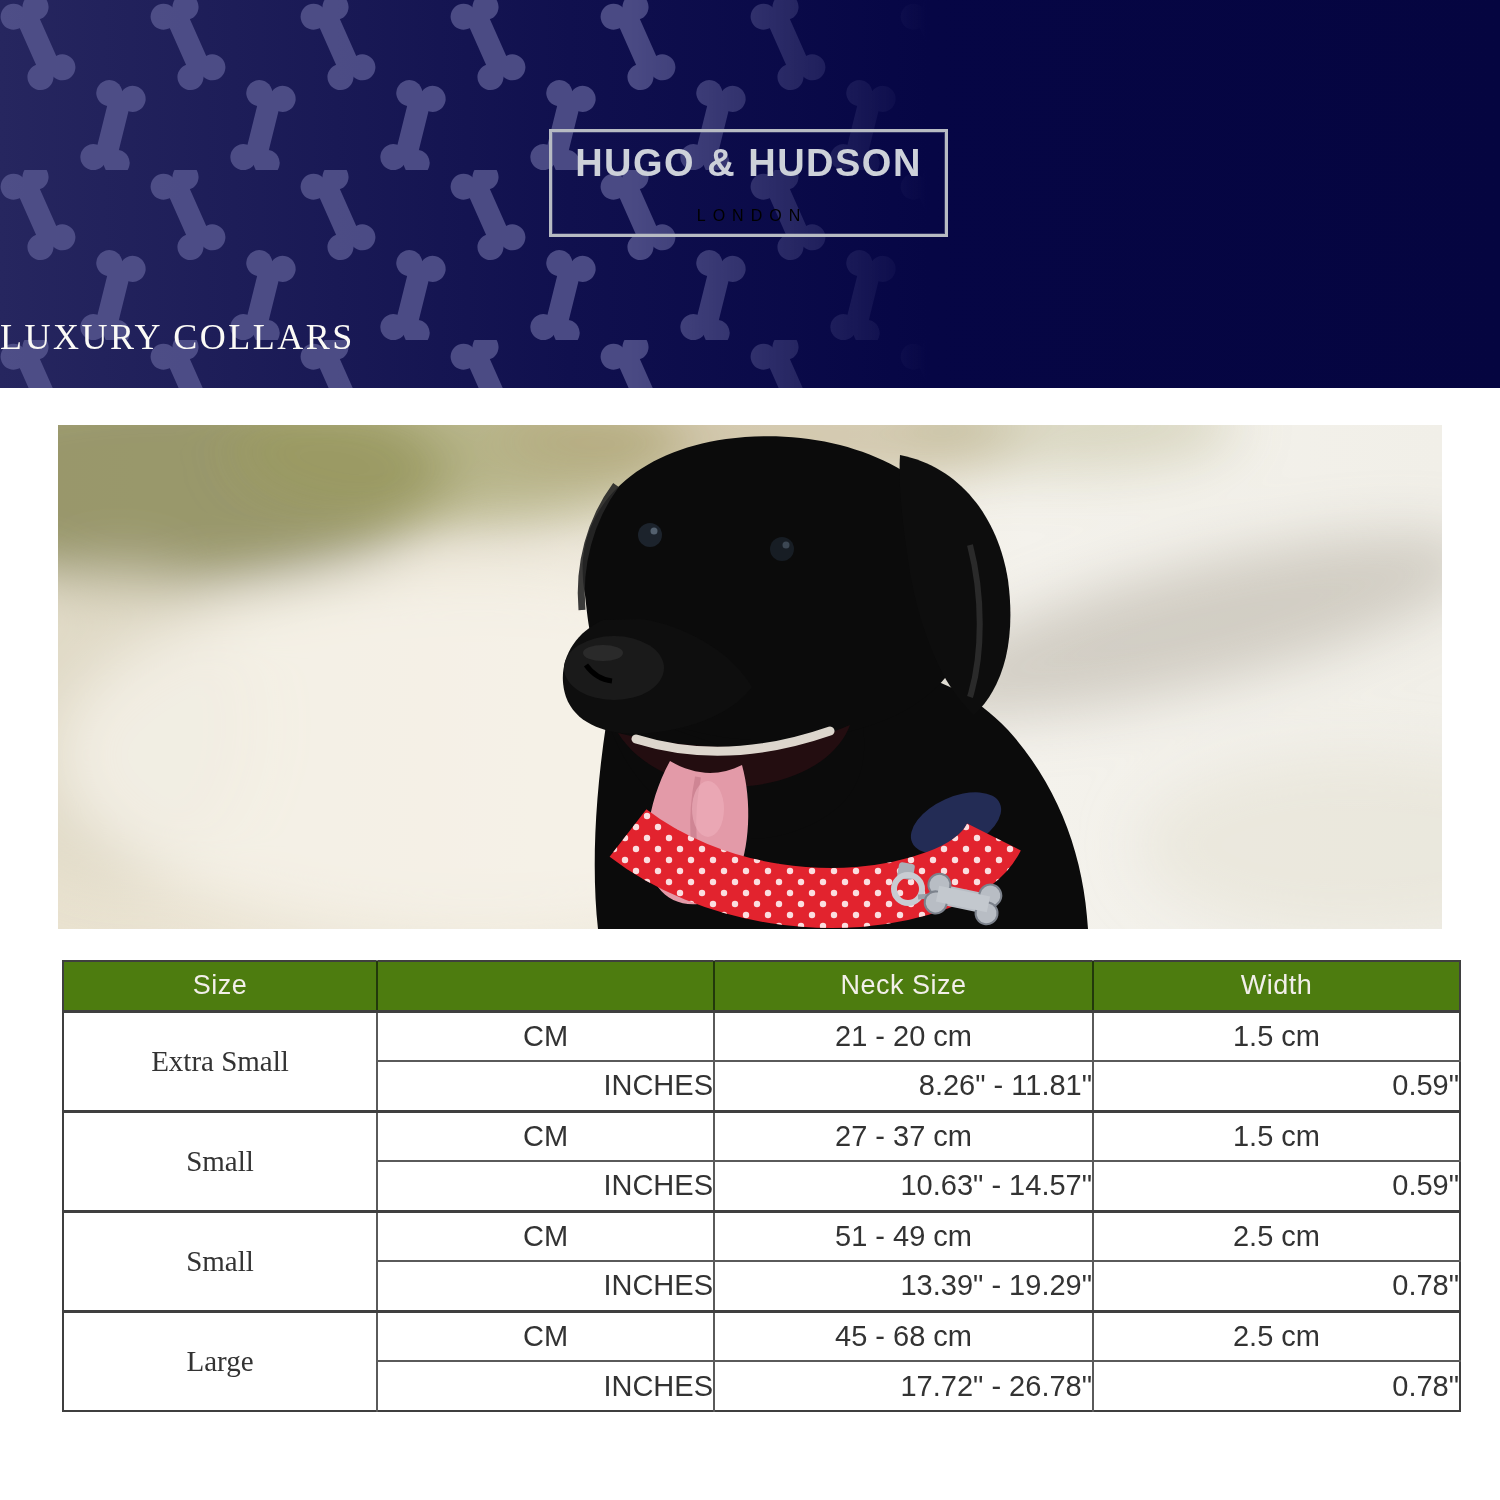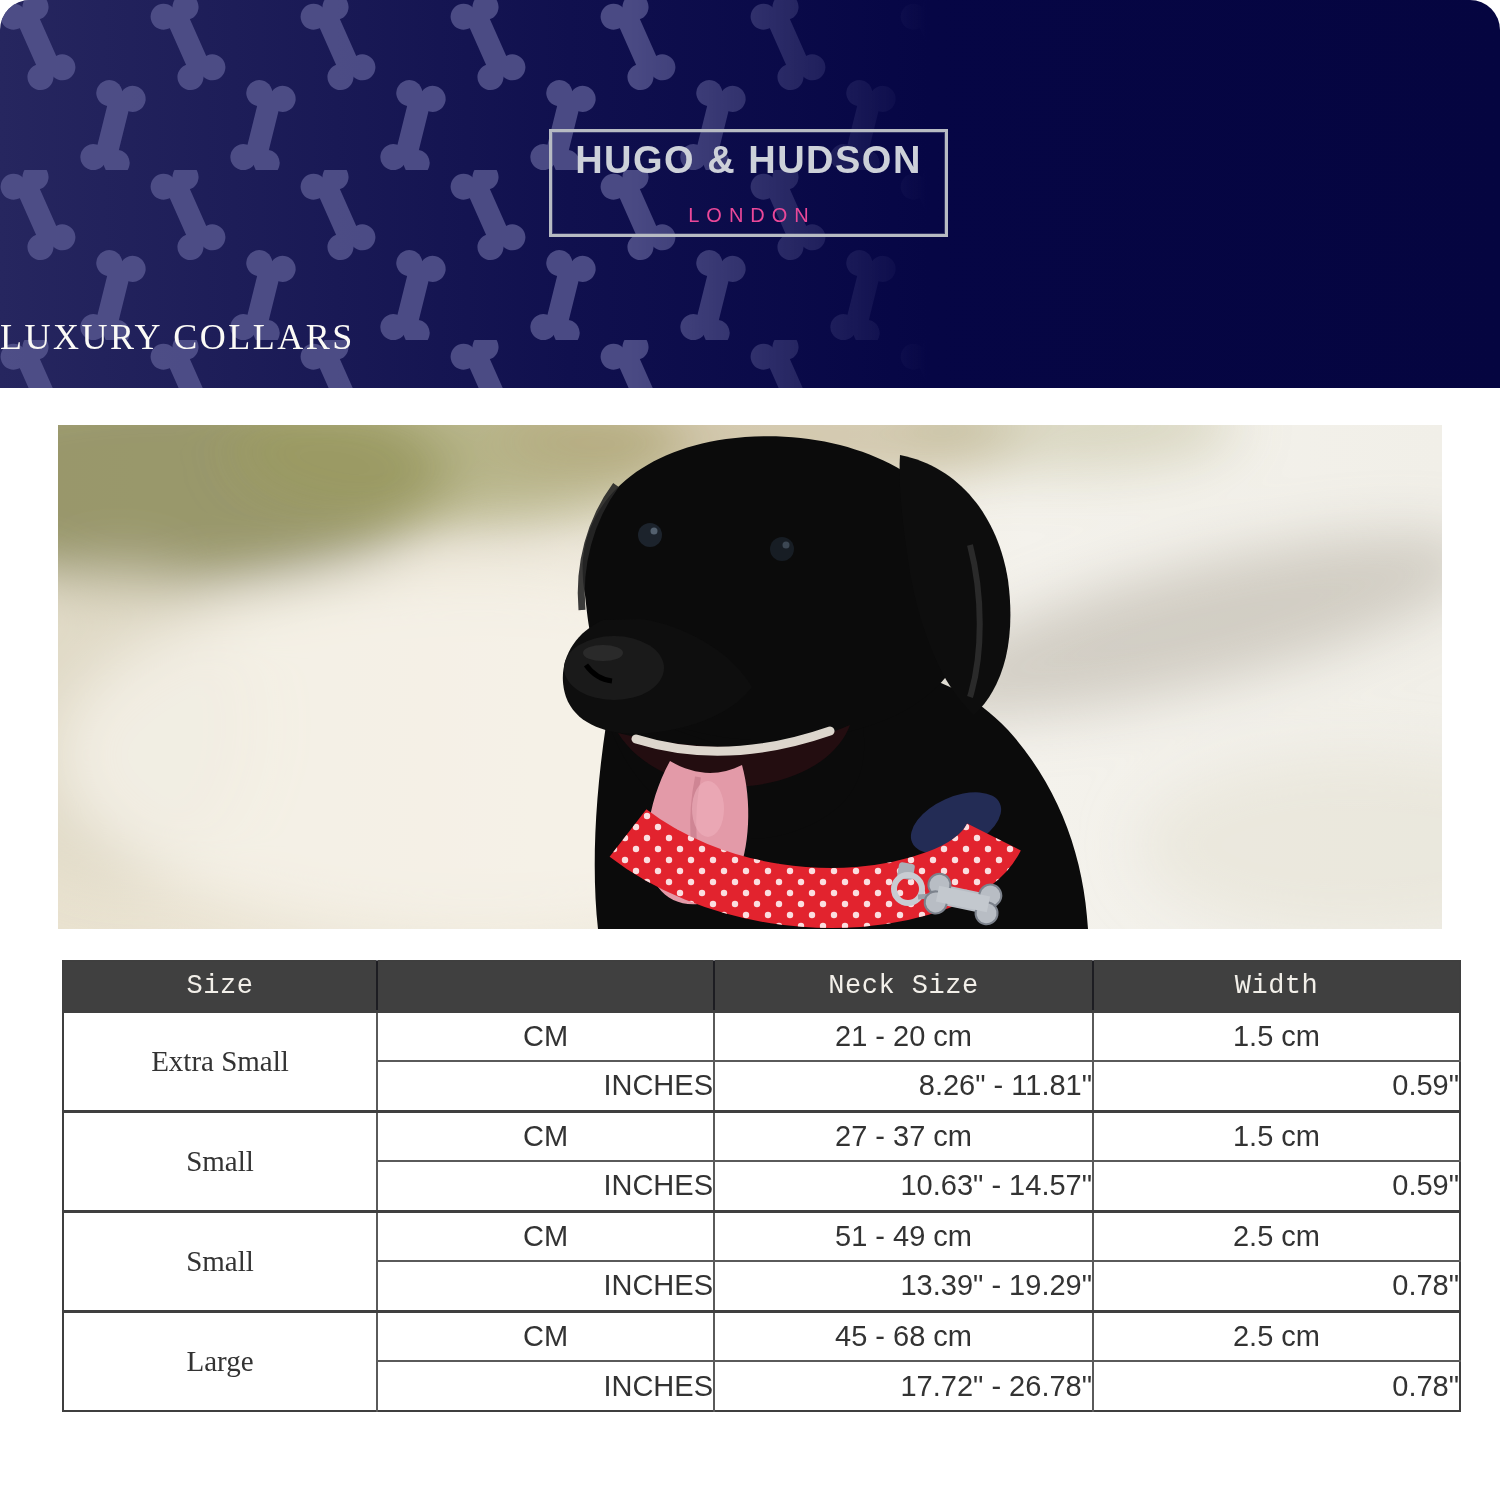--- a/index.html
+++ b/index.html
@@ -1,39 +1,39 @@
 <!DOCTYPE html>
 <html><head>
 <meta charset="utf-8">
 <style>
   * { margin:0; padding:0; box-sizing:border-box; }
   html,body { background:#ffffff; }
   .page { position:relative; width:1500px; height:1500px; background:#fff; overflow:hidden;
-          font-family:"Liberation Sans","DejaVu Sans",sans-serif;border-radius:30px; }
+          font-family:"Liberation Sans","DejaVu Sans",sans-serif; }
 
   
   .banner { position:relative; width:1500px; height:388px; }
   .banner-svg { position:absolute; left:0; top:0; }
   .logo-box { position:absolute; left:549px; top:129px; width:399px; height:108px;
               border:3px solid #b7bbc3; box-shadow:inset 0 0 0 1px rgba(185,190,200,.25);
               display:flex; flex-direction:column; align-items:center; justify-content:center; }
   .brand-name { font-size:38px; font-weight:bold; letter-spacing:1.5px; color:#cdd1d9; white-space:nowrap; }
-  .brand-city { margin-top:22px; font-size:20px; letter-spacing:7px; color:#ec4899; white-space:nowrap; text-indent:7px; }
+  .brand-city { margin-top:22px; font-size:16px; letter-spacing:7px; color:#000000; white-space:nowrap; text-indent:7px; }
   .tagline { position:absolute; left:0; top:316px; width:100%; text-align:left;
              font-family:"Liberation Serif","DejaVu Serif",serif; font-size:36px;
              letter-spacing:2.5px; color:#fbfaf6; }
 
   
   .photo { position:relative; margin:37px 0 0 58px; width:1384px; height:504px; overflow:hidden; }
 
   
   table.size-chart { margin:31px 0 0 62px; width:1397px; border-collapse:collapse; table-layout:fixed;
                      border:2px solid #3f3f3f; }
-  table.size-chart thead th { height:50px; background:#404040; color:#f2efe9; font-weight:normal;
-                     font-family:Liberation Mono, monospace; font-size:27px; letter-spacing:.5px; }
+  table.size-chart thead th { height:50px; background:#4d7c0f; color:#f2efe9; font-weight:normal;
+                     font-family:Liberation Sans, sans-serif; font-size:27px; letter-spacing:.5px; }
   table.size-chart thead th + th { border-left:2px solid rgba(0,0,10,.55);margin-top:16px; }
   table.size-chart td { height:50px; text-align:center; vertical-align:middle;
                         font-size:29px; color:#333; }
   td.unit-cell, td.neck-cell, td.width-cell { border-left:2px solid #5a5a5a; }
   tr.group-start td { border-top:3px solid #3f3f3f; }
   tr.group-sub td { border-top:2px solid #5a5a5a;text-align:right; }
   td.size-cell { font-size:30px;font-family:Liberation Serif, serif; }
 </style>
 </head>
 <body>

